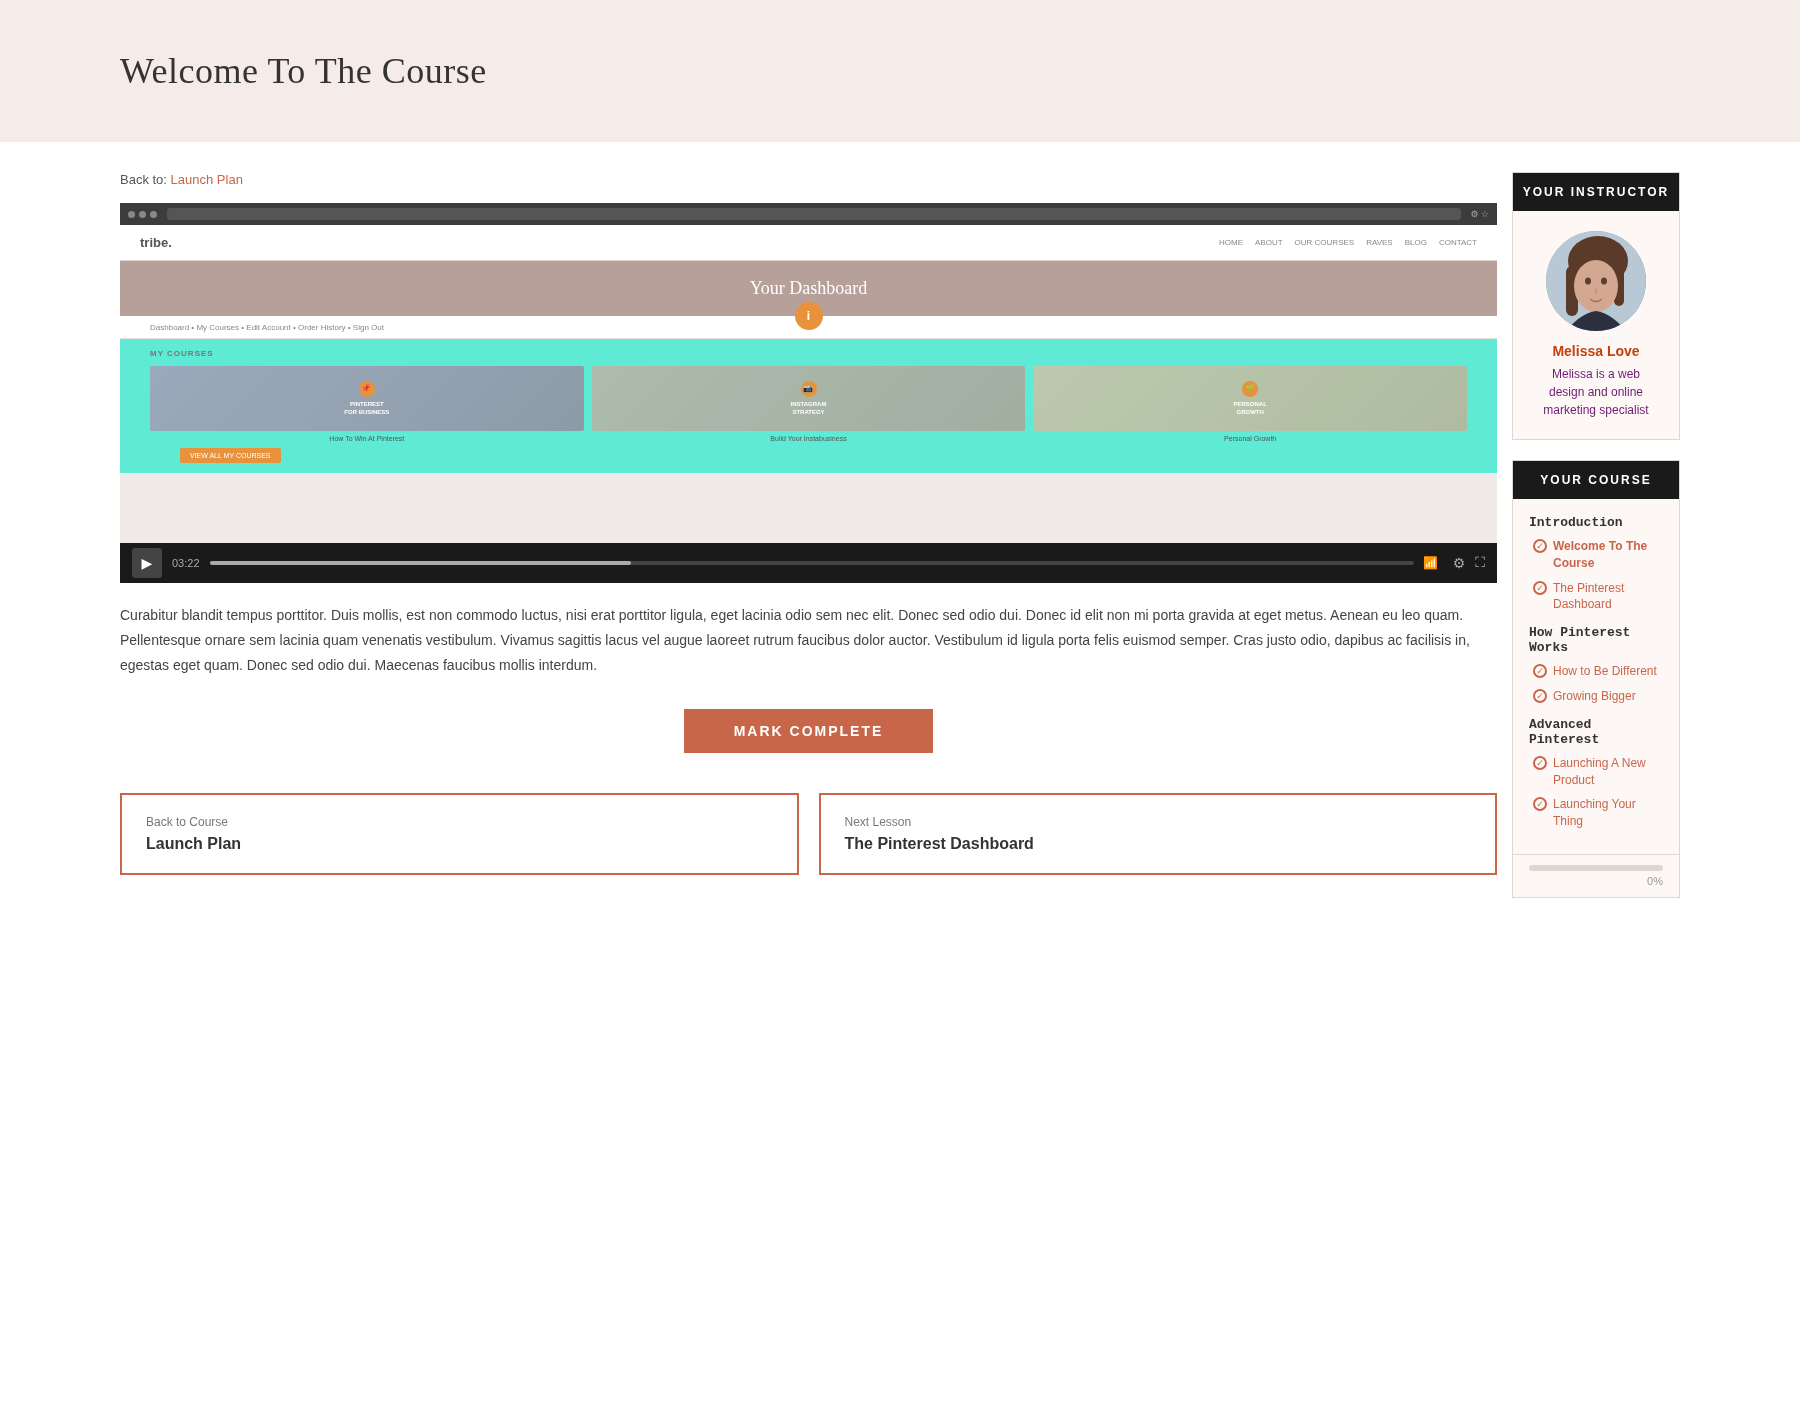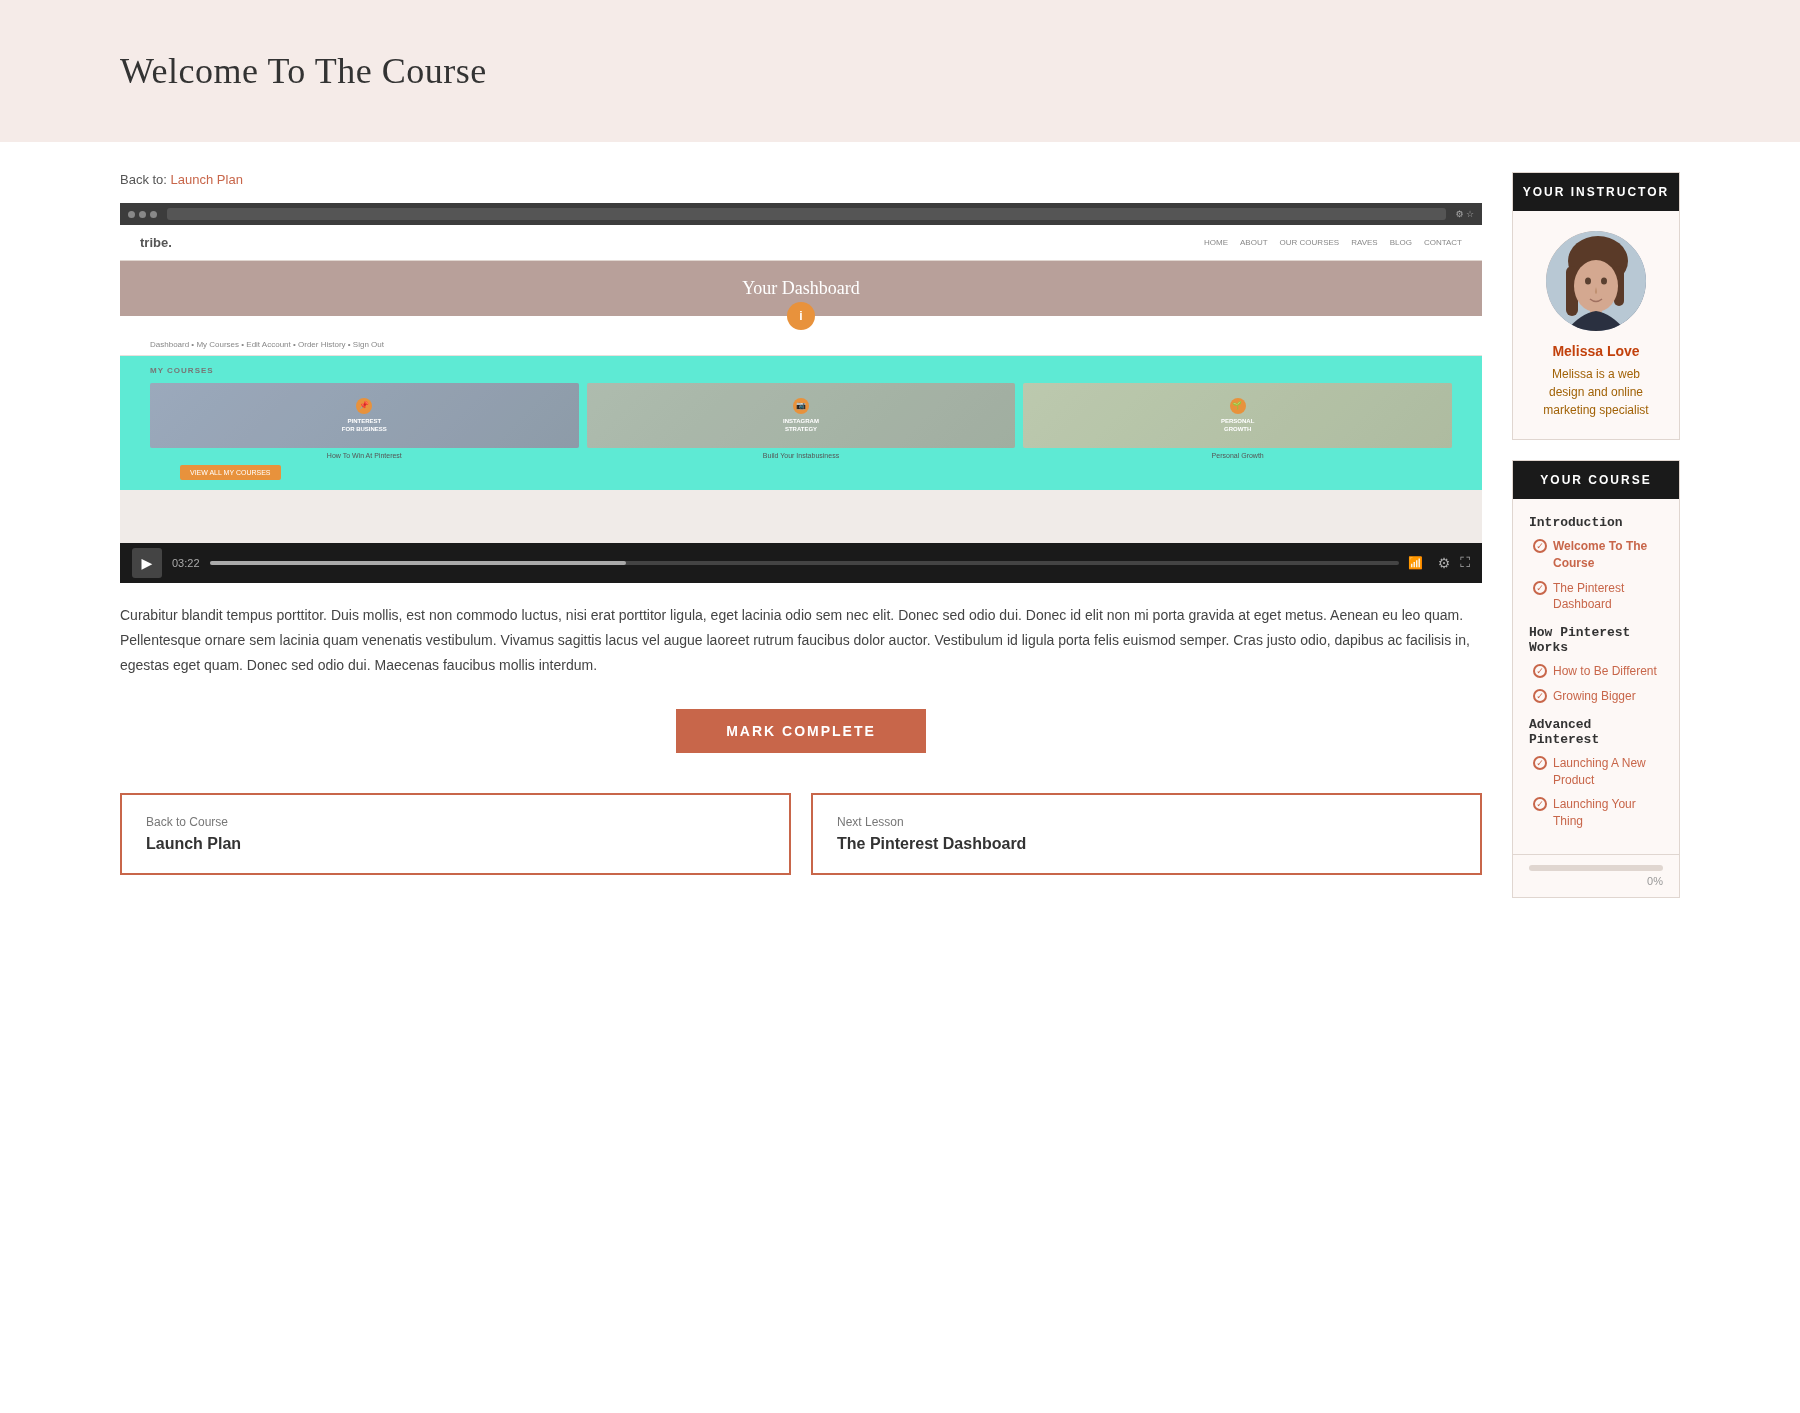--- a/index.html
+++ b/index.html
@@ -12,21 +12,21 @@
     }
     .page-header h1 {
       font-size: 36px;
       font-weight: 400;
       color: #333;
       letter-spacing: 0.5px;
     }
 
     .main-layout {
       display: flex;
-      gap: 30px;
+      gap: 15px;
       padding: 0 120px 60px 120px;
       max-width: 1800px;
       justify-content: space-between;
     }
 
     .content-area {
       flex: 1;
       min-width: 0;
     }
 
@@ -114,21 +114,21 @@
       width: 28px; height: 28px;
       background: #e8923c;
       border-radius: 50%;
       display: flex; align-items: center; justify-content: center;
       color: #fff; font-size: 12px; font-weight: bold;
       font-family: Arial;
     }
 
     .dash-menu-bar {
       background: #fff;
-      padding: 24px 30px 6px;
+      padding: 7px 30px 6px;
       font-size: 8px;
       color: #888;
       font-family: Arial;
       border-bottom: 1px solid #e8e0dc;
     }
 
     .dash-courses-section {
       padding: 10px 30px;
       background: #5eead4;
     }
@@ -305,21 +305,21 @@
     }
     .instructor-name {
       font-size: 14px;
       font-weight: bold;
       color: #c2410c;
       font-family: Arial, sans-serif;
       margin-bottom: 6px;
     }
     .instructor-bio {
       font-size: 12px;
-      color: #a16207;
+      color: #701a75;
       font-family: Arial, sans-serif;
       text-align: center;
       line-height: 1.5;
     }
 
     .course-box {
       border: 1px solid #e0d6d0;
     }
     .course-header {
       background: #1a1a1a;

